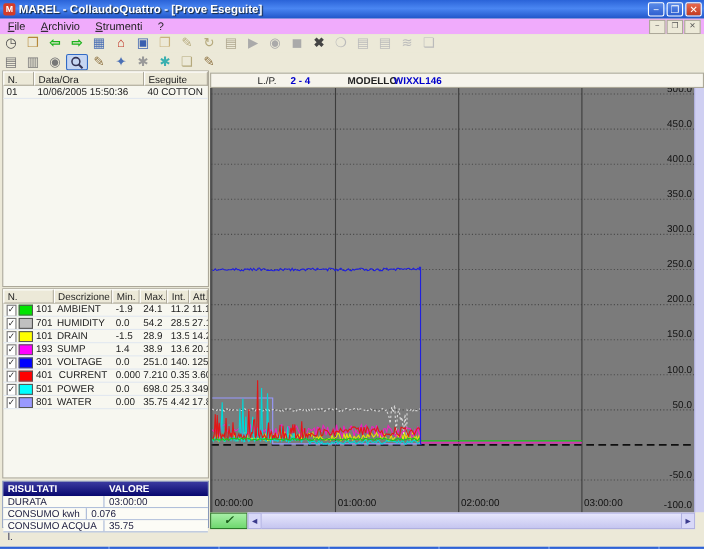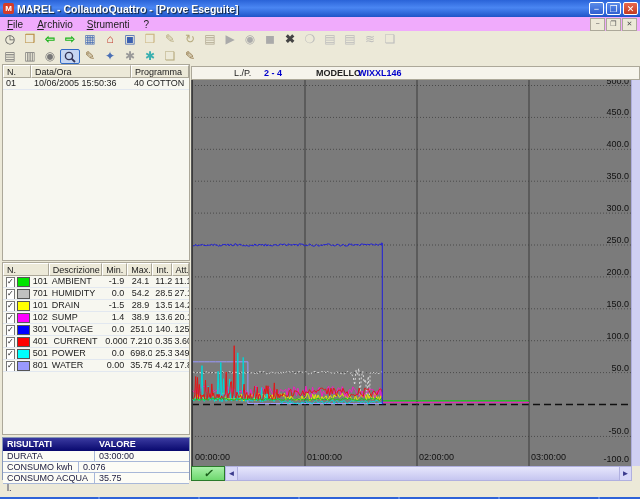--- a/index.html
+++ b/index.html
@@ -34,21 +34,21 @@
   .tbicon.sel{background:#C6D6F2;border:1px solid #316AC5;box-sizing:border-box;border-radius:2px;}
   
   .panel{position:absolute;background:#F7F7F0;border:1px solid #ACA899;box-sizing:border-box;}
   .lv-hdr{display:flex;background:#ECE9D8;height:13px;line-height:12px;font-size:9px;}
   .lv-hcell{border-right:1px solid #ACA899;border-bottom:1px solid #ACA899;
     border-top:1px solid #fff;border-left:1px solid #fff;box-sizing:border-box;
     padding:0 3px;overflow:hidden;white-space:nowrap;}
   .row{display:flex;height:11px;line-height:11px;font-size:9px;border-bottom:1px solid #E2E8F0;
     white-space:nowrap;}
   .cell{padding:0 3px;overflow:hidden;box-sizing:border-box;}
-  .num{text-align:right;}
+  .num{}
   .chk{width:9px;height:9px;border:1px solid #777;background:#fff;margin:1px 2px;
     font-size:8px;line-height:8px;text-align:center;color:#222;}
   .swatch{width:14px;height:8px;border:1px solid #555;margin:1px 3px 0 0;}
   
   .res-hdr{display:flex;height:13px;line-height:13px;color:#fff;font-weight:bold;font-size:9px;
     background:linear-gradient(180deg,#3A3AA0,#08086E);}
   .res-row{display:flex;height:10px;line-height:10px;font-size:9px;color:#222244;
     border-bottom:1px solid #A8B8D8;background:#FCFCF6;}
   
   .chart-hdr{position:absolute;left:191px;top:66px;width:449px;height:14px;background:#F6F4EC;
@@ -137,21 +137,21 @@
       <div class="tbicon" style="color: rgb(153, 153, 153);">✱</div>
       <div class="tbicon" style="color: rgb(58, 176, 176);">✱</div>
       <div class="tbicon" style="color: rgb(181, 169, 124);">❏</div>
       <div class="tbicon" style="color: rgb(138, 109, 59);">✎</div>
     </div>
 
   <div class="panel" style="left:2px;top:64px;width:188px;height:197px;">
     <div class="lv-hdr" id="tests-hdr">
         <div class="lv-hcell" style="width: 28px;">N.</div>
         <div class="lv-hcell" style="width: 100px;">Data/Ora</div>
-        <div class="lv-hcell" style="width: 58px;">Programma</div>
+        <div class="lv-hcell" style="width: 58px;">Eseguite</div>
       </div>
     <div id="tests-rows">
         <div class="row">
           <div class="cell" style="width: 28px;">01</div>
           <div class="cell" style="width: 100px;">10/06/2005 15:50:36</div>
           <div class="cell" style="width: 58px;">40 COTTON</div>
         </div>
       </div>
   </div>
 
@@ -198,21 +198,21 @@
           <div class="cell " style="width: 56px;">DRAIN</div>
           <div class="cell num" style="width: 26px;">-1.5</div>
           <div class="cell num" style="width: 26px;">28.9</div>
           <div class="cell num" style="width: 20px;">13.5</div>
           <div class="cell num" style="width: 18px;">14.2</div>
         </div>
         <div class="row">
           <div class="cell" style="width: 48px; display: flex; padding: 0px 1px;">
             <div class="chk">✓</div>
             <div class="swatch" style="background: rgb(255, 0, 255);"></div>
-            <span>102</span>
+            <span>193</span>
           </div>
           <div class="cell " style="width: 56px;">SUMP</div>
           <div class="cell num" style="width: 26px;">1.4</div>
           <div class="cell num" style="width: 26px;">38.9</div>
           <div class="cell num" style="width: 20px;">13.6</div>
           <div class="cell num" style="width: 18px;">20.1</div>
         </div>
         <div class="row">
           <div class="cell" style="width: 48px; display: flex; padding: 0px 1px;">
             <div class="chk">✓</div>

